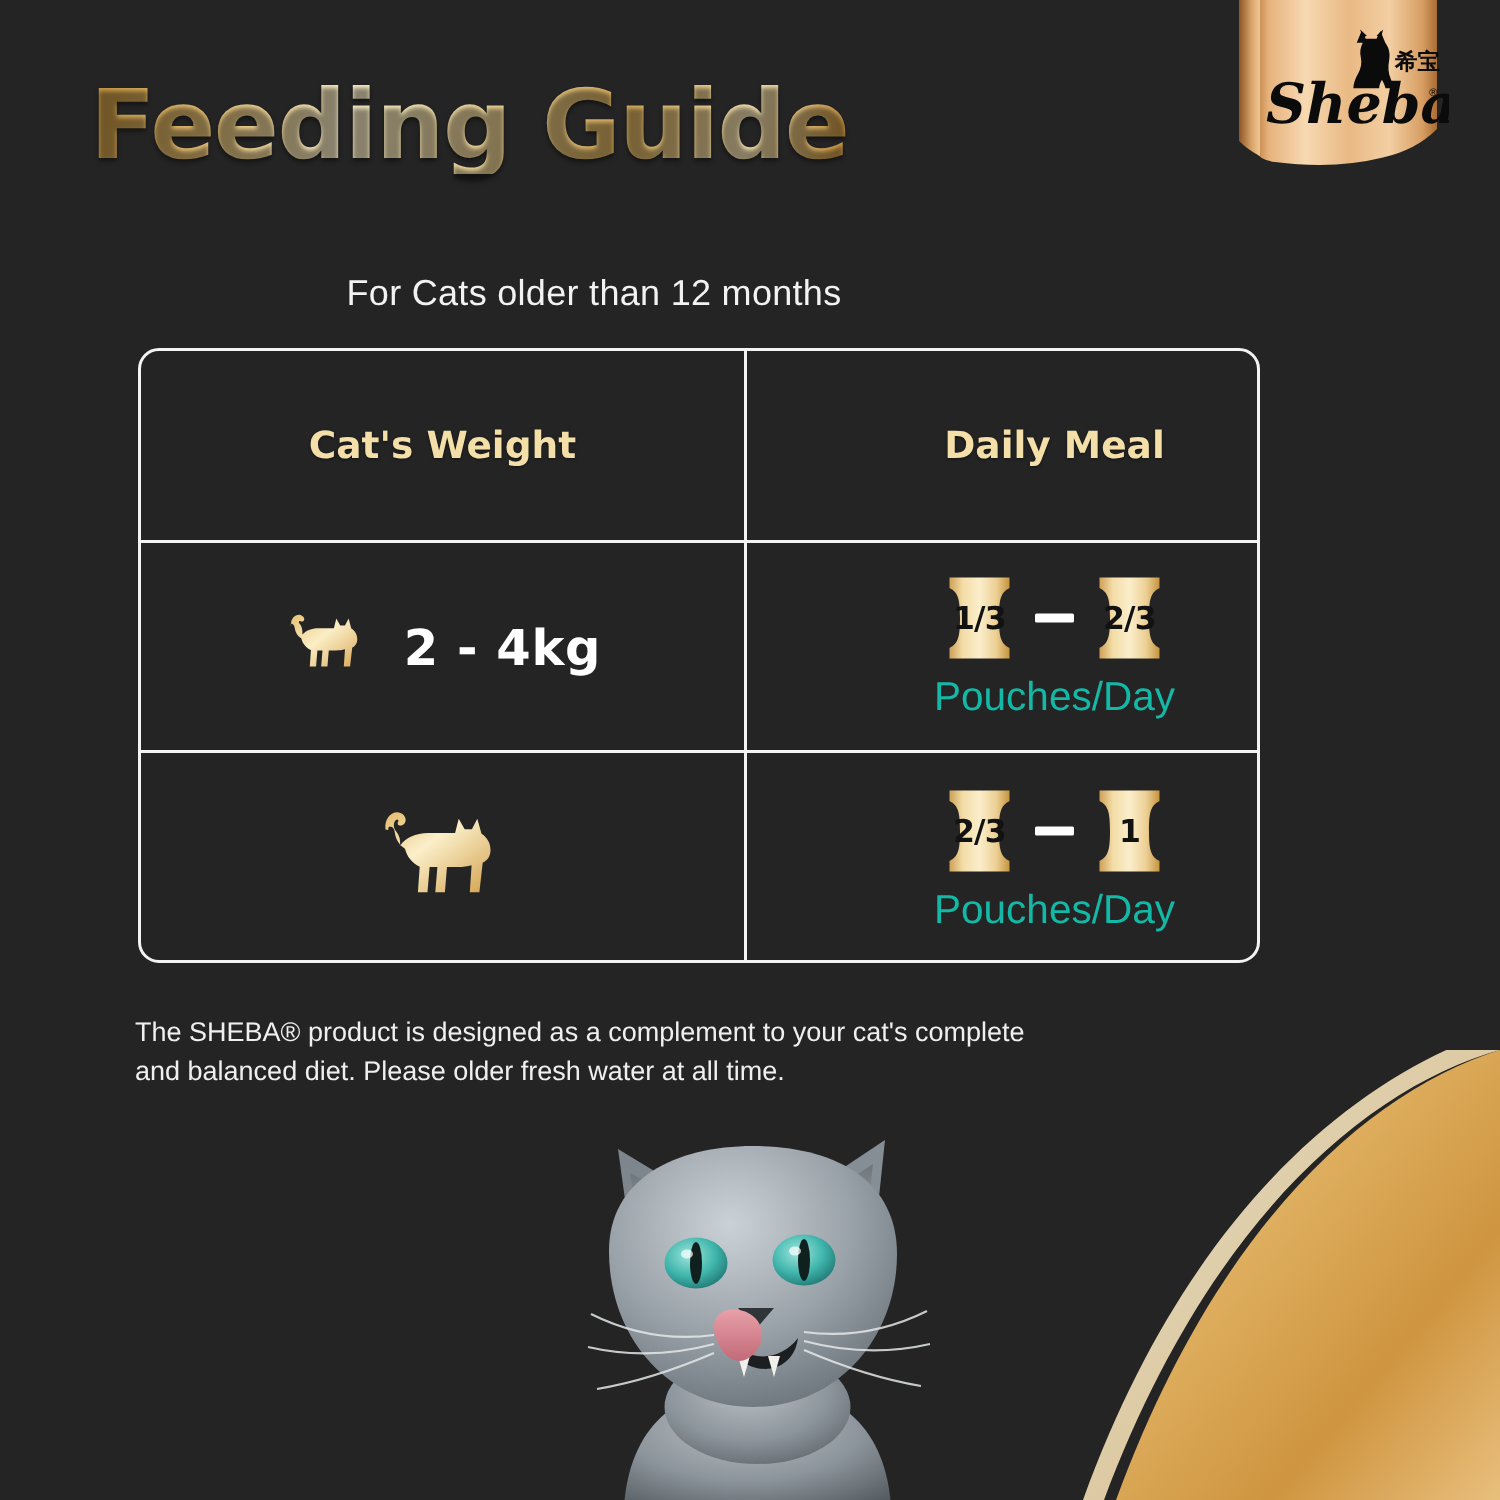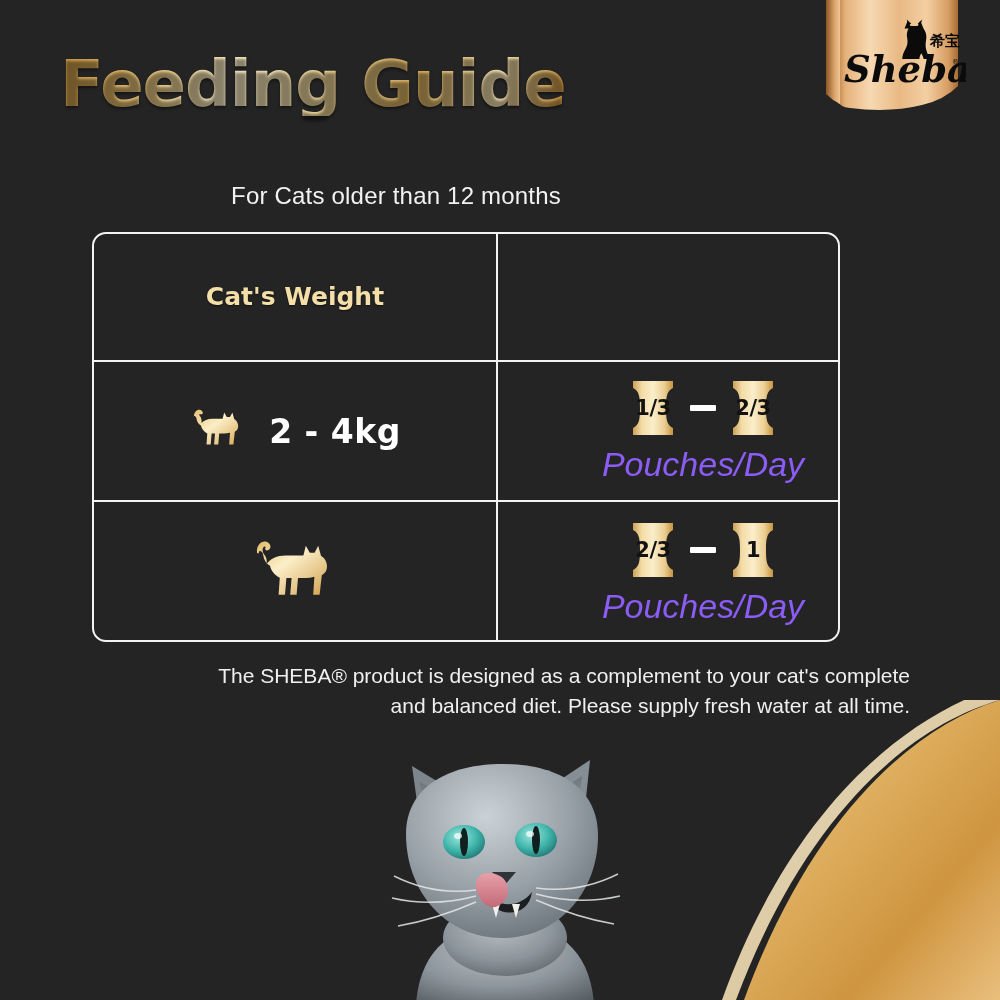--- a/index.html
+++ b/index.html
@@ -64,26 +64,26 @@
 
   
   .meal-cell{ flex-direction:column; gap:2px; }
   .pouch-row{ display:flex; align-items:center; justify-content:center; gap:14px; }
   .pouch{ position:relative; display:flex; align-items:center; justify-content:center; }
   .pouch-label{
     position:absolute; color:#121212; font-weight:bold; font-size:21px;
     font-family:"DejaVu Sans", sans-serif; letter-spacing:-.5px;
   }
   .dash{ width:26px; height:6px; background:#ffffff; border-radius:1px; }
-  .pouches-day{ color:#8b5cf6; font-size:34px; margin-top:6px; letter-spacing:0;font-style:italic; }
+  .pouches-day{ color:#14b8a6; font-size:27px; margin-top:6px; letter-spacing:0; }
 
   
   .disclaimer{
-    position:absolute; top:661px; left:90px; width:820px; text-align:right;
-    color:#efefef; font-size:21px; line-height:1.42;
+    position:absolute; top:676px; left:90px; width:820px; text-align:left;
+    color:#efefef; font-size:18px; line-height:1.42;
   }
 
   
   .cat-photo{ position:absolute; left:360px; top:742px; width:290px; height:262px; z-index:3; }
 
   
   .corner-swoosh{ position:absolute; right:0; bottom:0; width:330px; height:300px; z-index:2; }
 </style>
 </head>
 <body>
@@ -126,20 +126,21 @@
   </svg>
 </div>
 
 <div class="table">
 
   <div class="cell b-right b-bottom">
     <div class="th">Cat's Weight</div>
   </div>
   <div class="cell b-bottom">
     <div class="th">
+      <div>Daily Meal</div>
     </div>
   </div>
 
   <div class="cell b-right b-bottom weight-cell">
     <svg class="cat-icon" width="62" height="48" viewBox="0 0 62 48" xmlns="http://www.w3.org/2000/svg">
       <defs>
         <linearGradient id="catG1" x1="0" y1="0" x2="1" y2="1">
           <stop offset="0%" stop-color="#e7c073"></stop>
           <stop offset="45%" stop-color="#fbeec6"></stop>
           <stop offset="100%" stop-color="#d9a95a"></stop>
@@ -206,21 +207,21 @@
         </svg>
         <span class="pouch-label">1</span>
       </div>
     </div>
     <div class="pouches-day">Pouches/Day</div>
   </div>
 </div>
 
 <div class="disclaimer">
   <div>The SHEBA® product is designed as a complement to your cat's complete</div>
-  <div>and balanced diet. Please supply fresh water at all time.</div>
+  <div>and balanced diet. Please older fresh water at all time.</div>
 </div>
 
 <svg class="cat-photo" viewBox="0 0 290 262" xmlns="http://www.w3.org/2000/svg">
   <defs>
     <radialGradient id="furBody" cx="0.45" cy="0.35" r="0.8">
       <stop offset="0%" stop-color="#b9c0c5"></stop>
       <stop offset="55%" stop-color="#8d959c"></stop>
       <stop offset="100%" stop-color="#545b61"></stop>
     </radialGradient>
     <radialGradient id="furHead" cx="0.42" cy="0.3" r="0.85">

